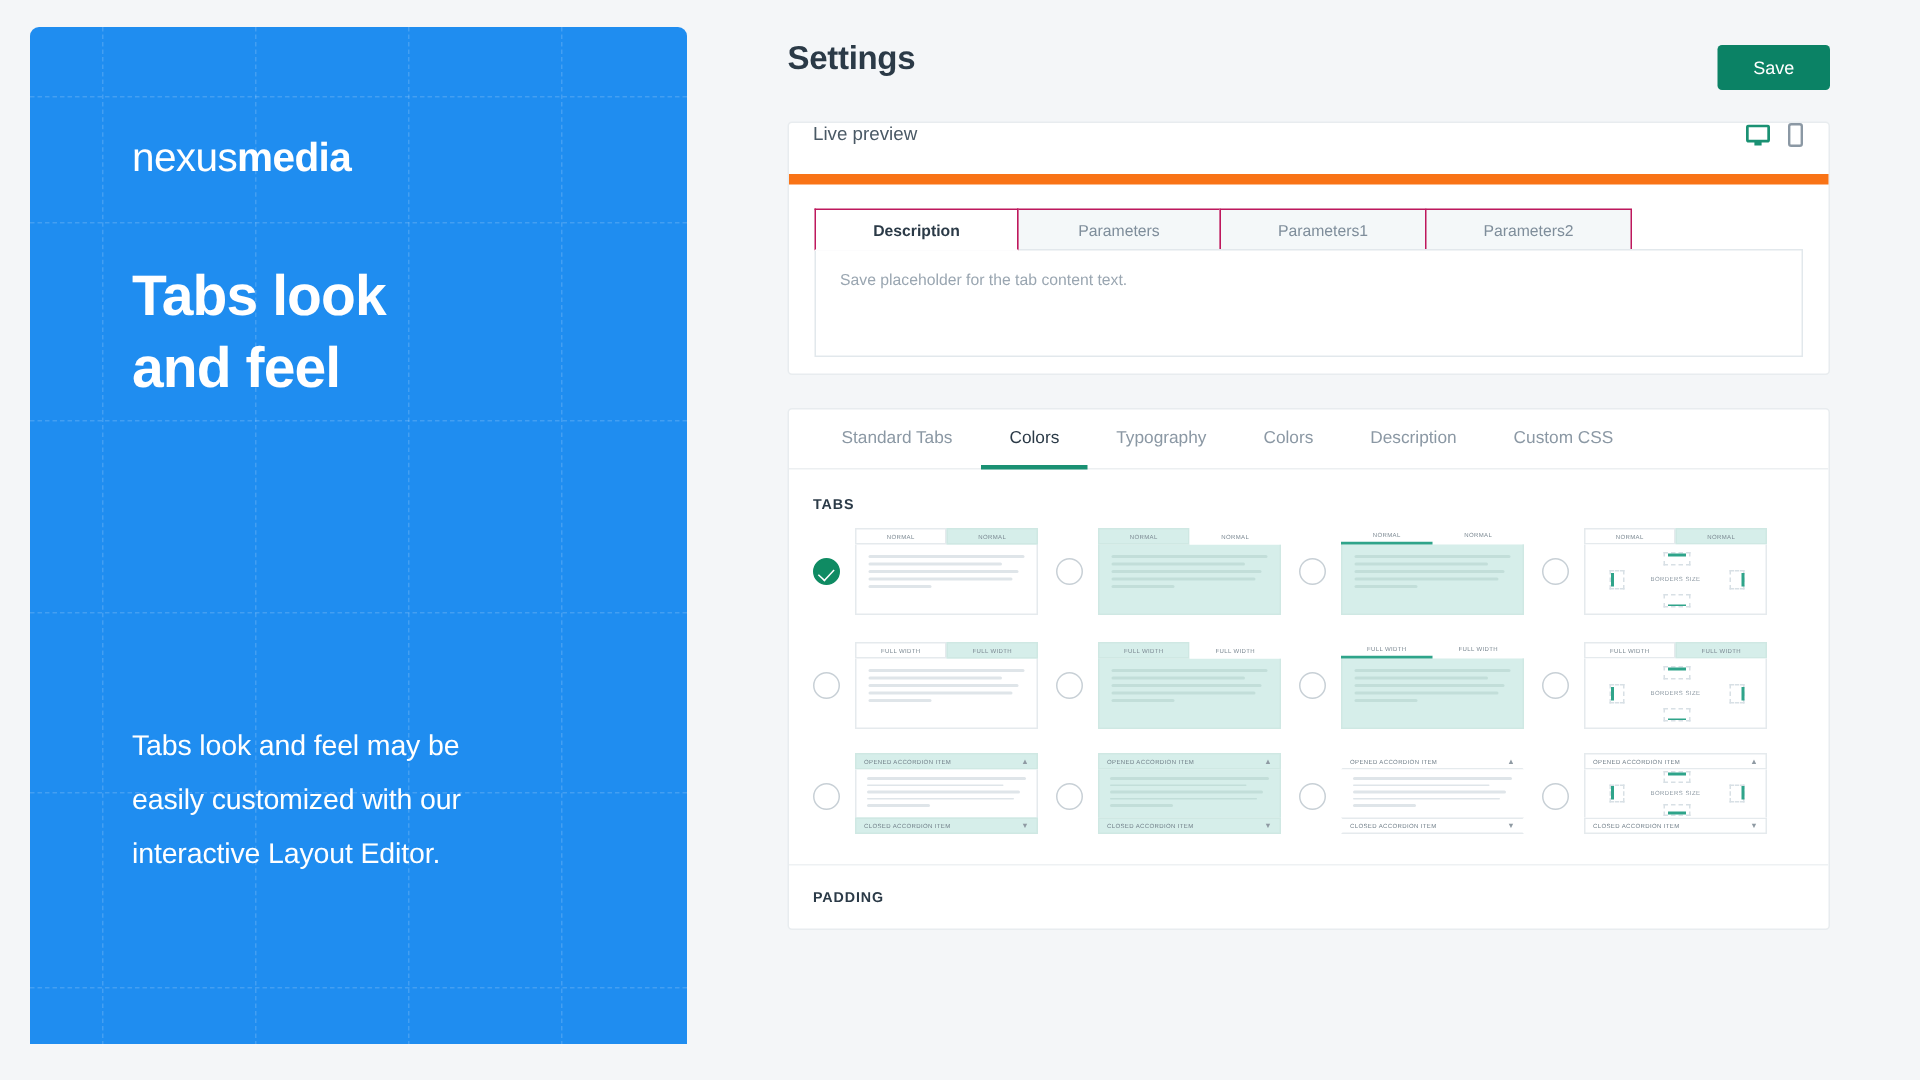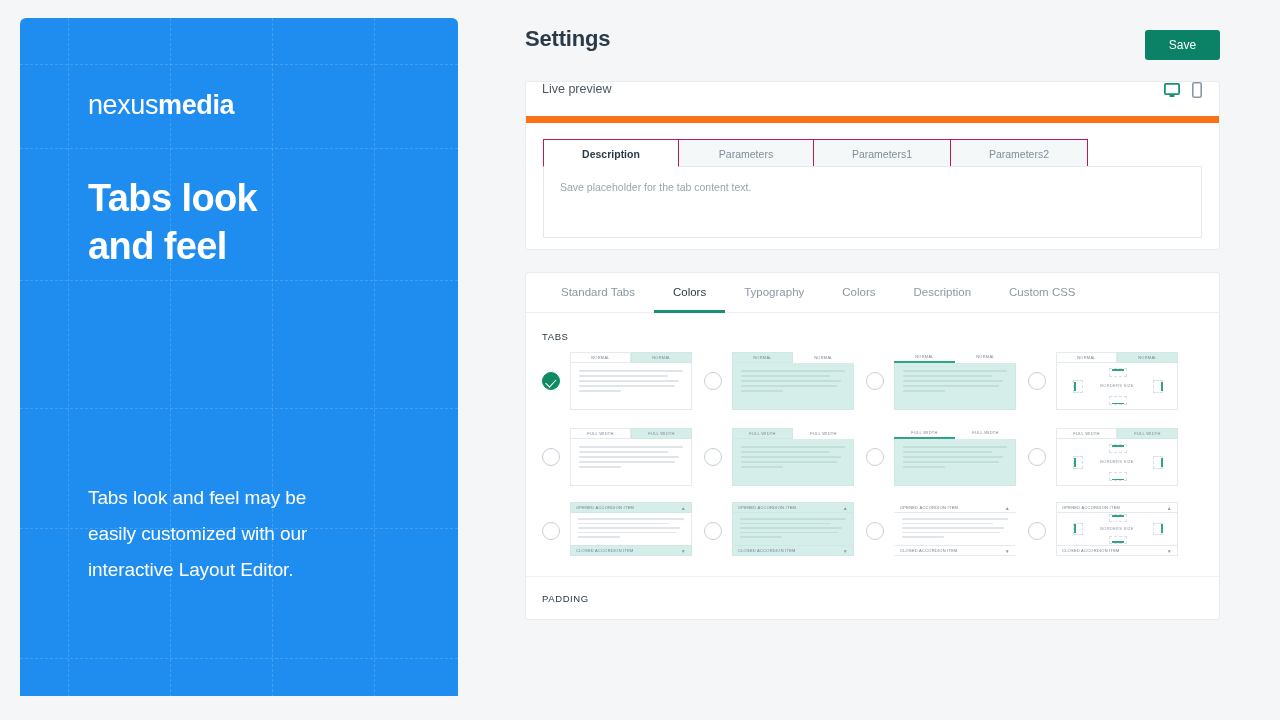--- a/index.html
+++ b/index.html
@@ -144,21 +144,21 @@
     padding: 0 19px;
     cursor: pointer;
     border-bottom: 3px solid transparent;
     margin-bottom: -1px;
     white-space: nowrap;
   }
   .set-tab.active { color: #2b3a47; font-weight: 400; border-bottom-color: #1a9173; }
 
   .section { padding: 18px 16px 0 16px; }
   .section-title {
-    font-size: 9.5px; font-weight: 400; color: #2b3a47;
+    font-size: 9.5px; font-weight: 700; color: #2b3a47;
     letter-spacing: 0.6px;
     margin-bottom: 10px;
   }
   .opt-row { display: flex; align-items: center; }
   .opt { display: flex; align-items: center; width: 162px; }
 
   .radio {
     width: 18px; height: 18px; border-radius: 50%;
     border: 1.5px solid #c8d0d6; background: #fff;
     flex: 0 0 18px; margin-right: 10px;

